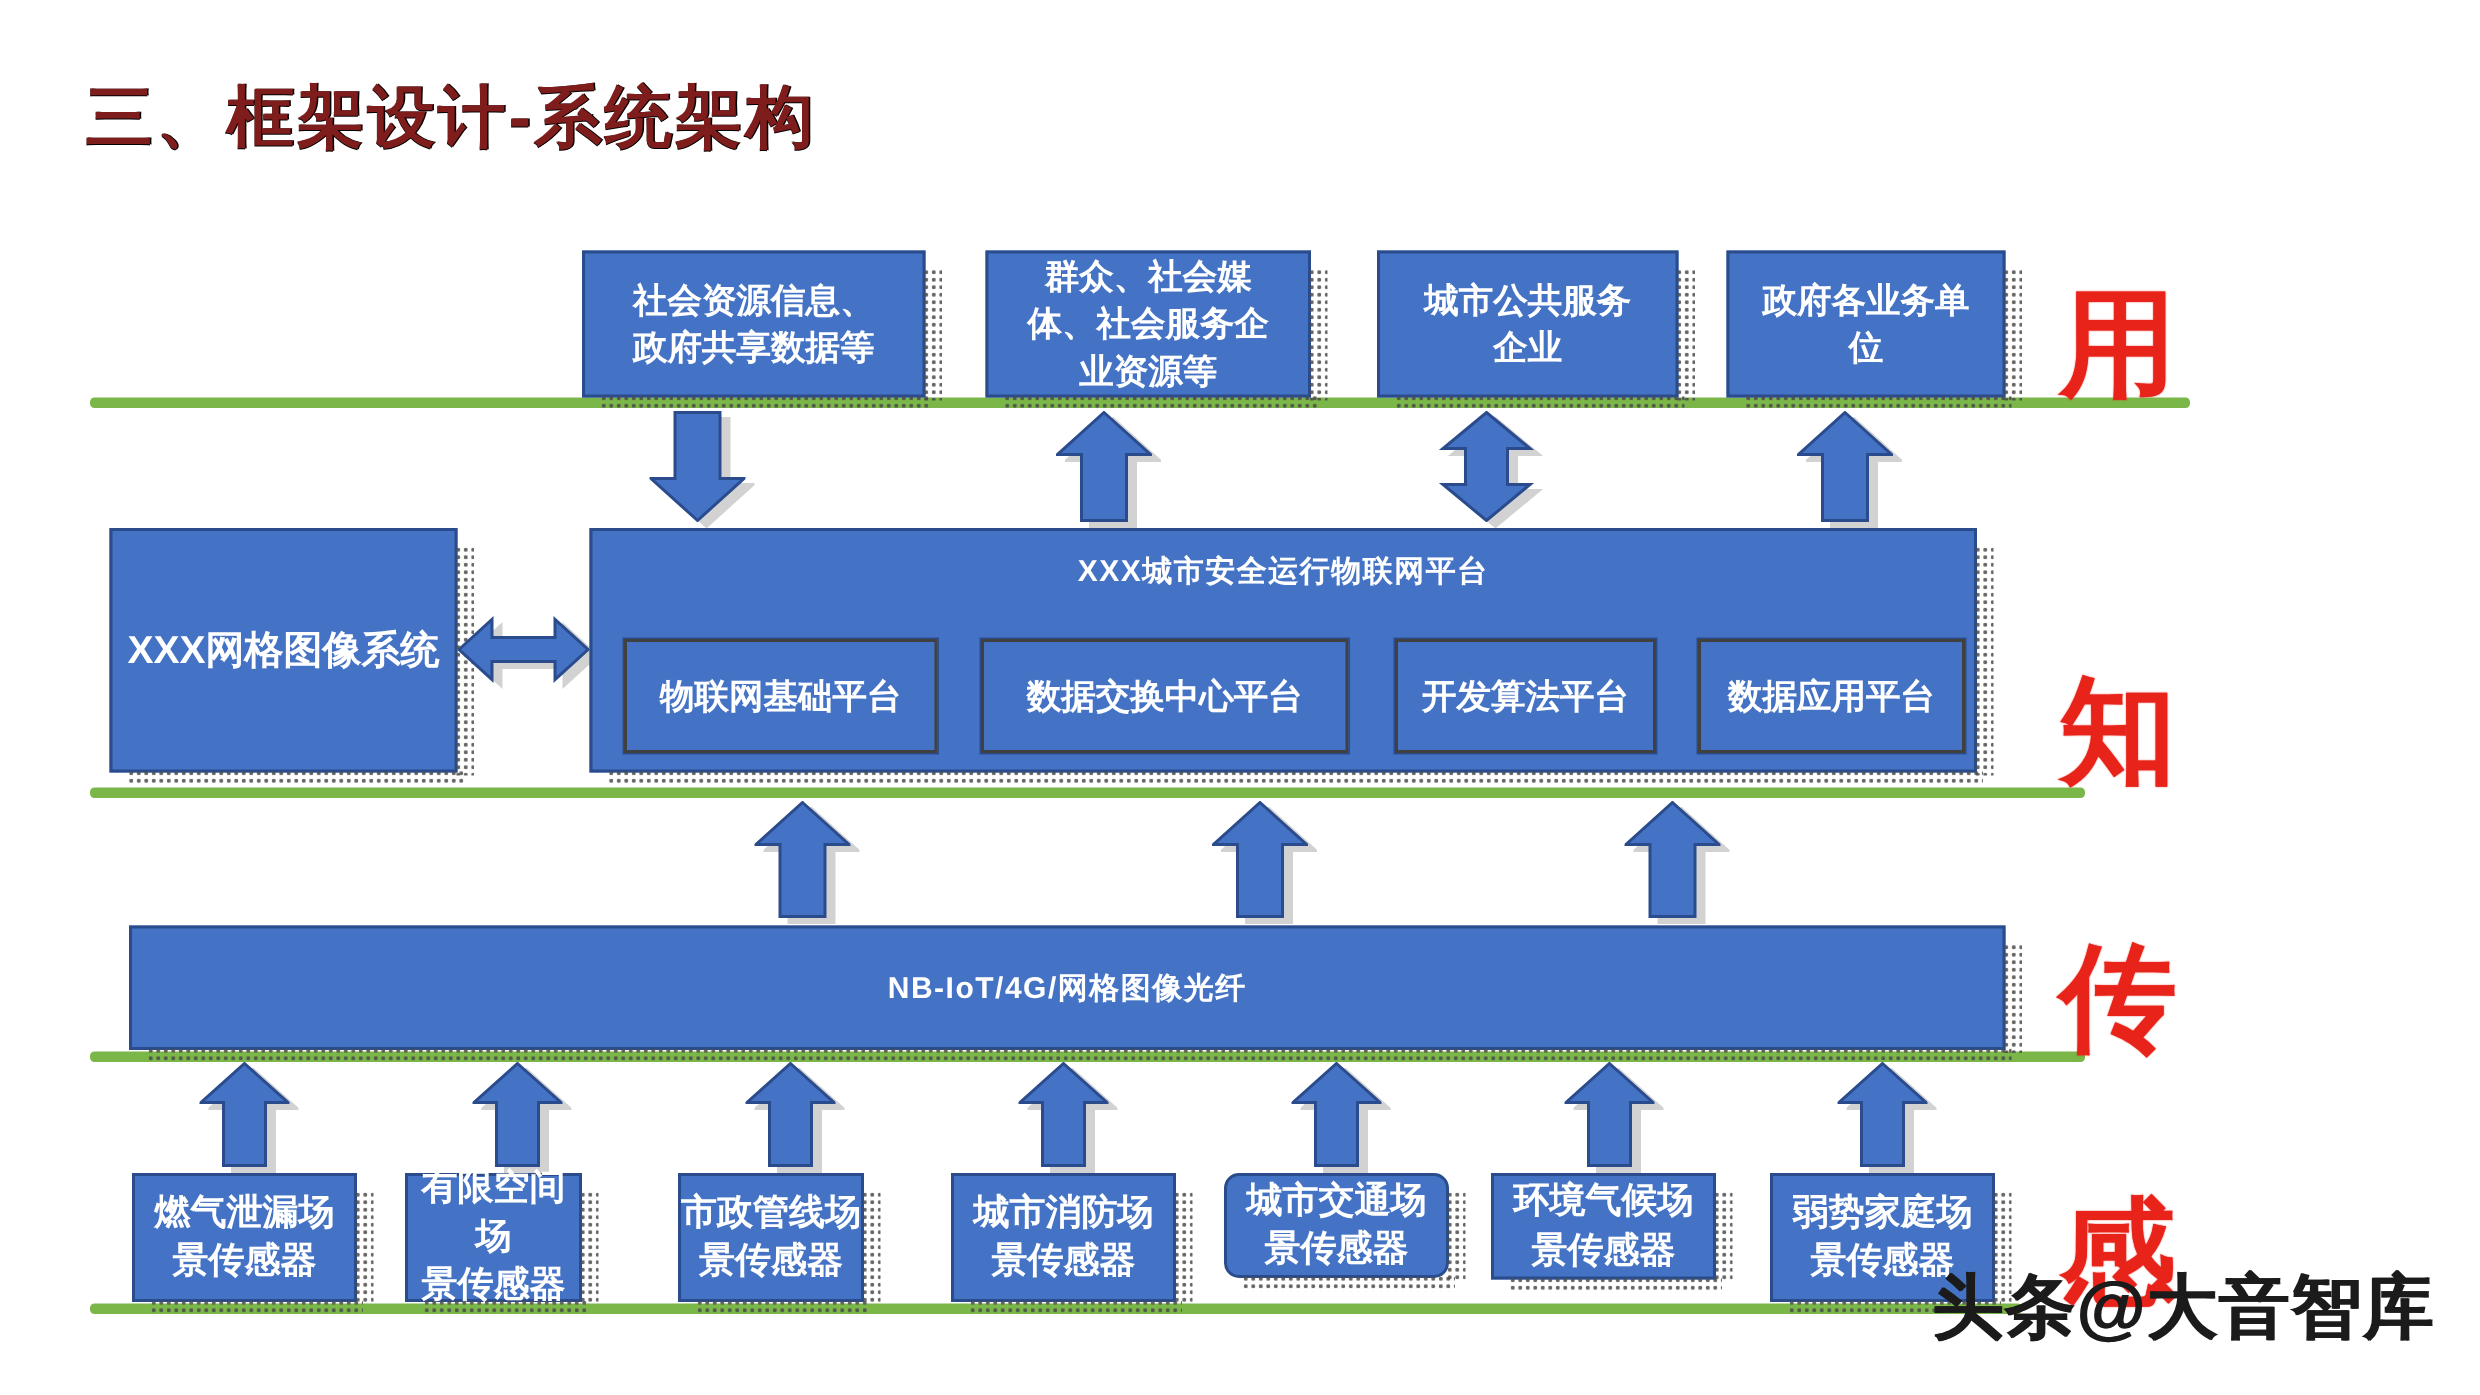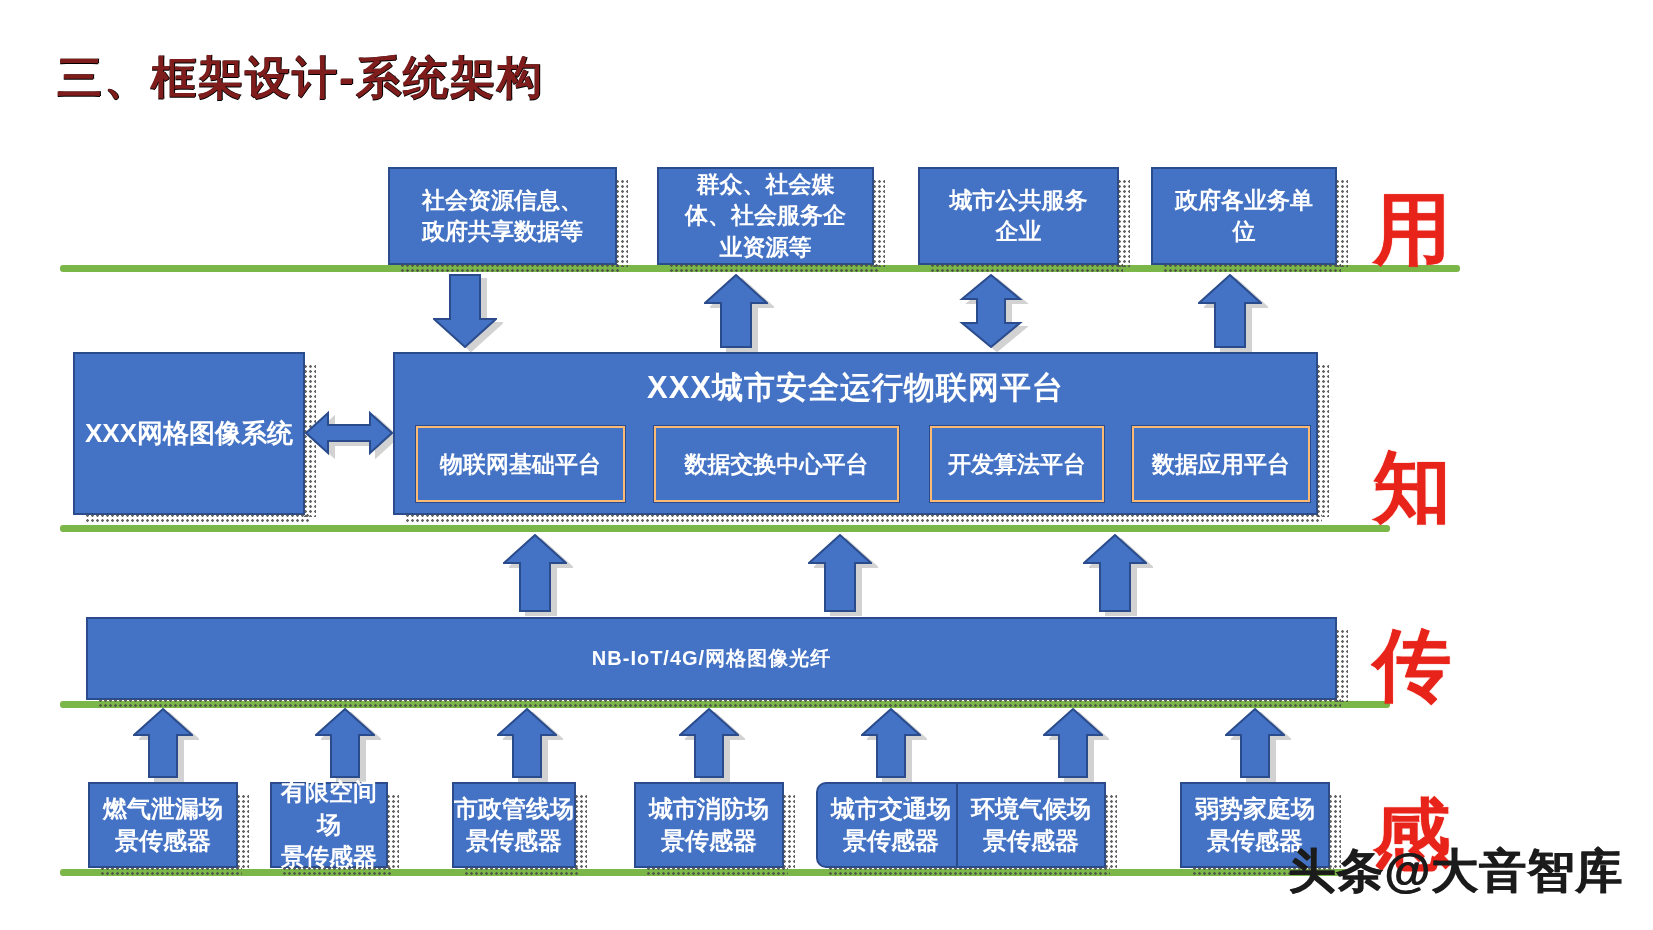--- a/index.html
+++ b/index.html
@@ -27,27 +27,27 @@
     content:""; position:absolute; left:100%; top:10px; width:13px; height:calc(100% - 6px);
     background-image:radial-gradient(circle, rgba(75,75,75,0.85) 1.2px, transparent 1.5px);
     background-size:5px 5px; pointer-events:none;
   }
   .dotshadow::after {
     content:""; position:absolute; top:100%; left:10px; height:11px; width:calc(100% - 4px);
     background-image:radial-gradient(circle, rgba(75,75,75,0.85) 1.2px, transparent 1.5px);
     background-size:5px 5px; pointer-events:none;
   }
   .inner-box {
-    position:absolute; background:#4472C4; border:2px solid #fdba74; outline:1px solid #2B4C8C;
+    position:absolute; background:#4472C4; border:2px solid #404040; outline:1px solid #2B4C8C;
     color:#fff; display:flex; align-items:center; justify-content:center;
     text-align:center; box-sizing:border-box; font-size:23px; font-weight:600;
   }
   .platform-title {
     position:absolute; left:0; right:0; top:13px; text-align:center;
-    font-size:31px; font-weight:600; color:#fff; letter-spacing:1px;
+    font-size:20px; font-weight:600; color:#fff; letter-spacing:1px;
   }
   .arrow { position:absolute; z-index:2; filter:drop-shadow(6px 4px 0 rgba(105,105,105,0.30)); }
   .arrow polygon { fill:#4472C4; stroke:#2B4C8C; stroke-width:2; }
   .watermark {
     position:absolute; left:1288px; top:840px; z-index:3;
     font-size:47px; font-weight:800; color:#1b1b1b; letter-spacing:1px;
     text-shadow:1px 0 0 #1b1b1b;
   }
   .fs23 { font-size:23px; font-weight:600; line-height:1.35; }
   .fs24 { font-size:24px; font-weight:600; line-height:1.35; }
@@ -171,25 +171,25 @@
 景传感器</span>
   </div>
   <div class="box dotshadow fs24" style="left:452px; top:782px; width:124px; height:86px;">
     <span class="box-label">市政管线场
 景传感器</span>
   </div>
   <div class="box dotshadow fs24" style="left:634px; top:782px; width:150px; height:86px;">
     <span class="box-label">城市消防场
 景传感器</span>
   </div>
-  <div class="box dotshadow fs24" style="left:816px; top:782px; width:150px; height:86px;border-radius:10px;">
+  <div class="box dotshadow fs24" style="left:816px; top:782px; width:150px; height:70px;border-radius:10px;">
     <span class="box-label">城市交通场
 景传感器</span>
   </div>
-  <div class="box dotshadow fs24" style="left:956px; top:782px; width:150px; height:86px;">
+  <div class="box dotshadow fs24" style="left:994px; top:782px; width:150px; height:71px;">
     <span class="box-label">环境气候场
 景传感器</span>
   </div>
   <div class="box dotshadow fs24" style="left:1180px; top:782px; width:150px; height:86px;">
     <span class="box-label">弱势家庭场
 景传感器</span>
   </div>
 
   <div class="watermark">头条@大音智库</div>
 

